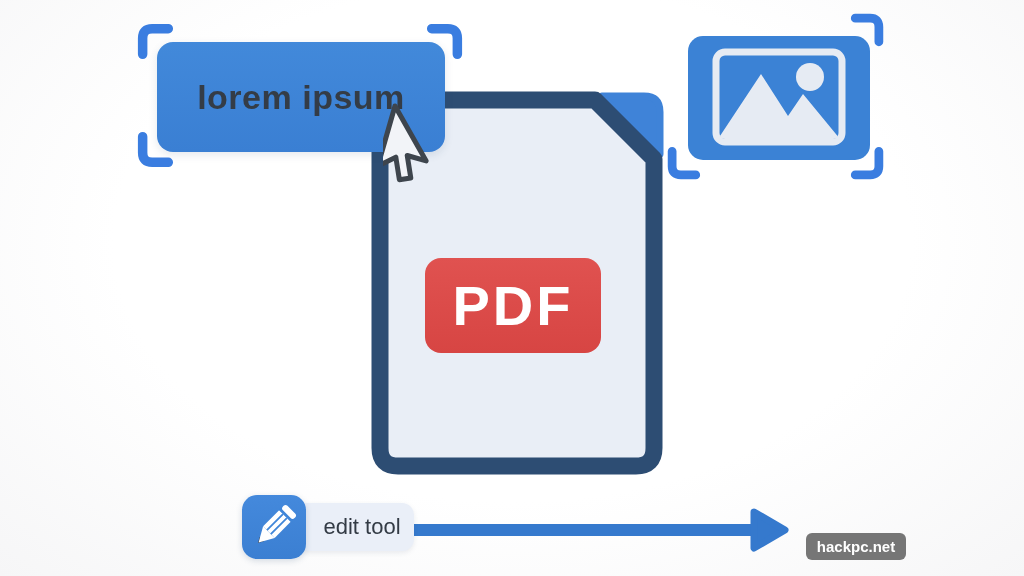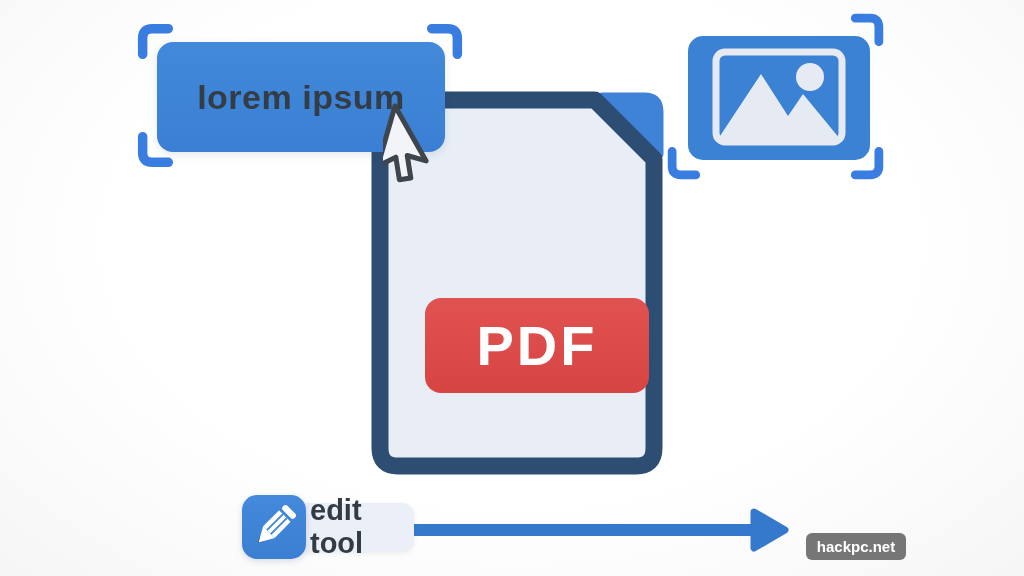--- a/index.html
+++ b/index.html
@@ -24,41 +24,40 @@
     box-shadow:0 3px 8px rgba(40,70,110,.12);
     z-index:3;
   }
 
   .bracket{width:38px;height:38px;z-index:4;}
   .bracket svg{display:block;width:100%;height:100%;}
 
   
   .doc-svg{left:370px;top:90px;z-index:2;}
   .pdf-badge{
-    left:425px;top:258px;width:224px;height:95px;
+    left:425px;top:258px;width:176px;height:95px;
     background:linear-gradient(180deg,#e05250,#d74543);
     border-radius:16px;
     display:flex;align-items:center;justify-content:center;
     color:#ffffff;font-size:56px;font-weight:bold;letter-spacing:3px;
     z-index:3;
-    margin-top:40px;
   }
 
   .cursor-svg{left:383px;top:99px;z-index:6;}
 
   
   .img-icon{left:688px;top:36px;z-index:3;}
 
   
   .tool-chip{
     left:296px;top:503px;width:118px;height:48px;
     background:#eaeff8;border-radius:12px;
     display:flex;align-items:center;justify-content:center;
     padding-left:14px;box-sizing:border-box;
-    color:#333b45;font-size:29px;font-weight:700;
+    color:#333b45;font-size:22px;font-weight:400;
     box-shadow:0 2px 5px rgba(60,80,110,.10);
     z-index:4;
   }
   .tool-square{
     left:242px;top:495px;width:64px;height:64px;
     background:linear-gradient(180deg,#4489dc,#3b7fd2);
     border-radius:15px;z-index:5;
     display:flex;align-items:center;justify-content:center;
     box-shadow:0 2px 6px rgba(40,70,110,.18);
   }

